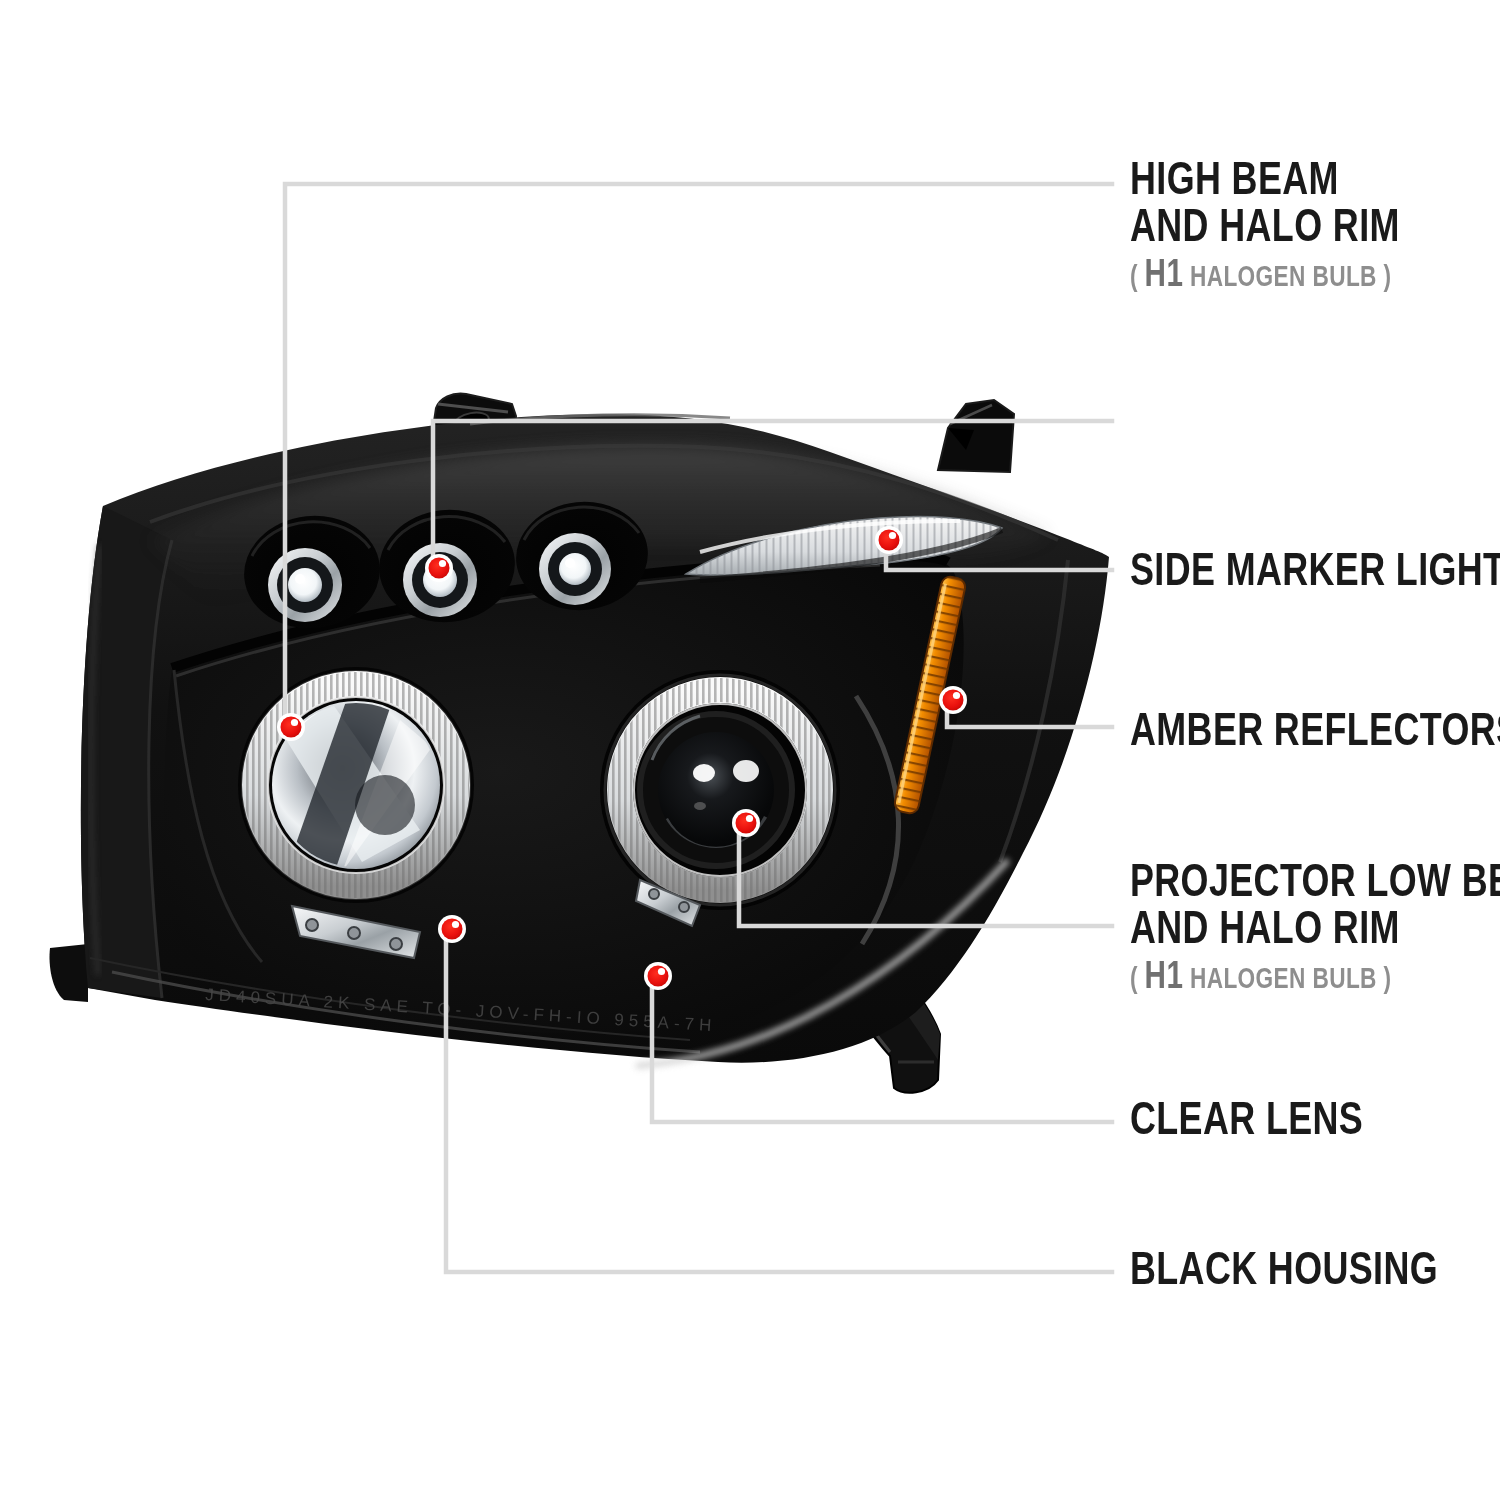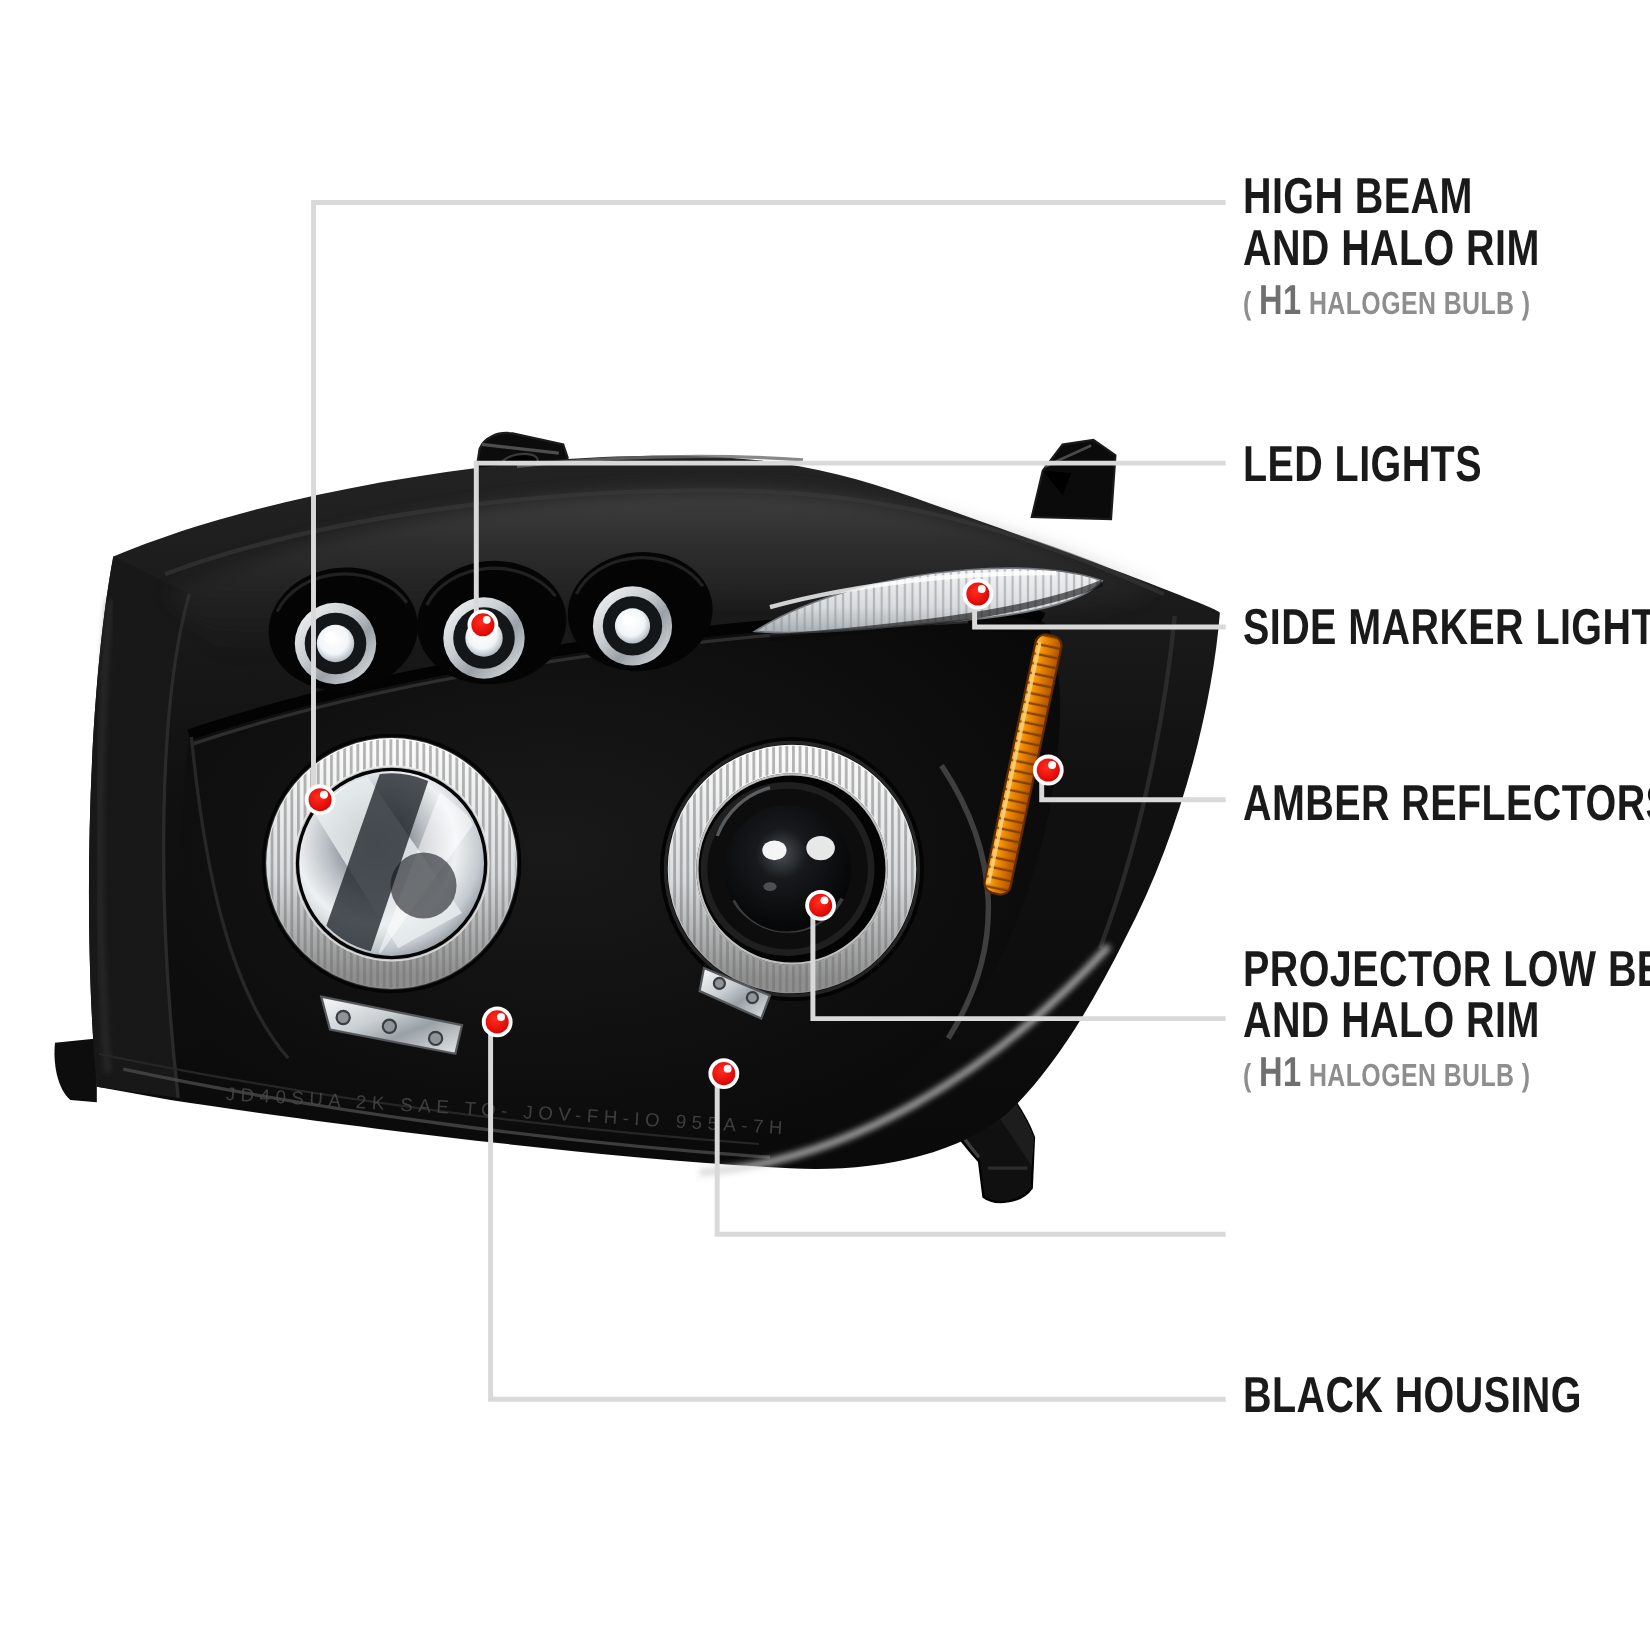--- a/index.html
+++ b/index.html
@@ -297,25 +297,20 @@
 </svg>
 
   <div class="callout-label" style="top:155px;">
     <div class="condense">
       <div class="title-line">HIGH BEAM</div>
       <div class="title-line">AND HALO RIM</div>
       <div class="sub-line"><span>( </span><span class="bulb">H1</span><span> HALOGEN BULB )</span></div>
     </div>
   </div>
 
-  <div class="callout-label" style="top:398px;">
-    <div class="condense">
-      <div class="title-line">LED LIGHTS</div>
-    </div>
-  </div>
 
   <div class="callout-label" style="top:546px;">
     <div class="condense">
       <div class="title-line">SIDE MARKER LIGHT</div>
     </div>
   </div>
 
   <div class="callout-label" style="top:706px;">
     <div class="condense">
       <div class="title-line">AMBER REFLECTORS</div>
@@ -323,20 +318,25 @@
   </div>
 
   <div class="callout-label" style="top:857px;">
     <div class="condense">
       <div class="title-line">PROJECTOR LOW BEAM</div>
       <div class="title-line">AND HALO RIM</div>
       <div class="sub-line"><span>( </span><span class="bulb">H1</span><span> HALOGEN BULB )</span></div>
     </div>
   </div>
 
+  <div class="callout-label" style="top:1095px;">
+    <div class="condense">
+      <div class="title-line">CLEAR LENS</div>
+    </div>
+  </div>
 
   <div class="callout-label" style="top:1245px;">
     <div class="condense">
       <div class="title-line">BLACK HOUSING</div>
     </div>
   </div>
 
 </div>
 
 </body></html>

